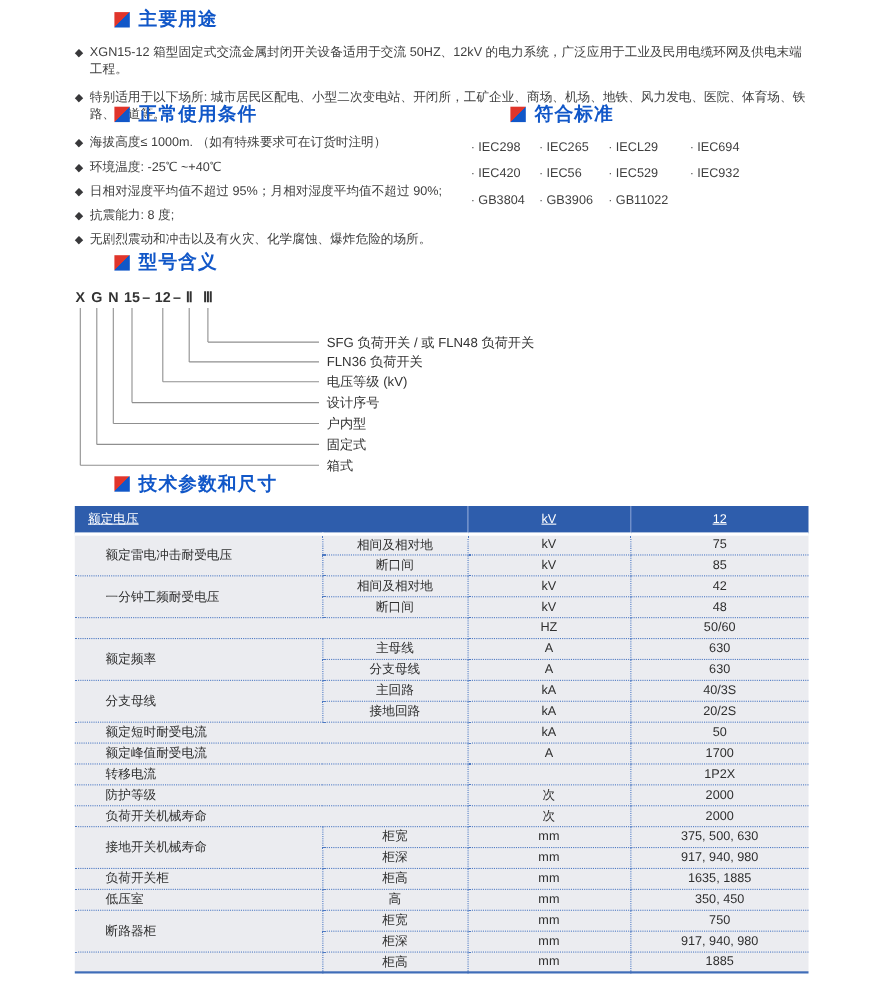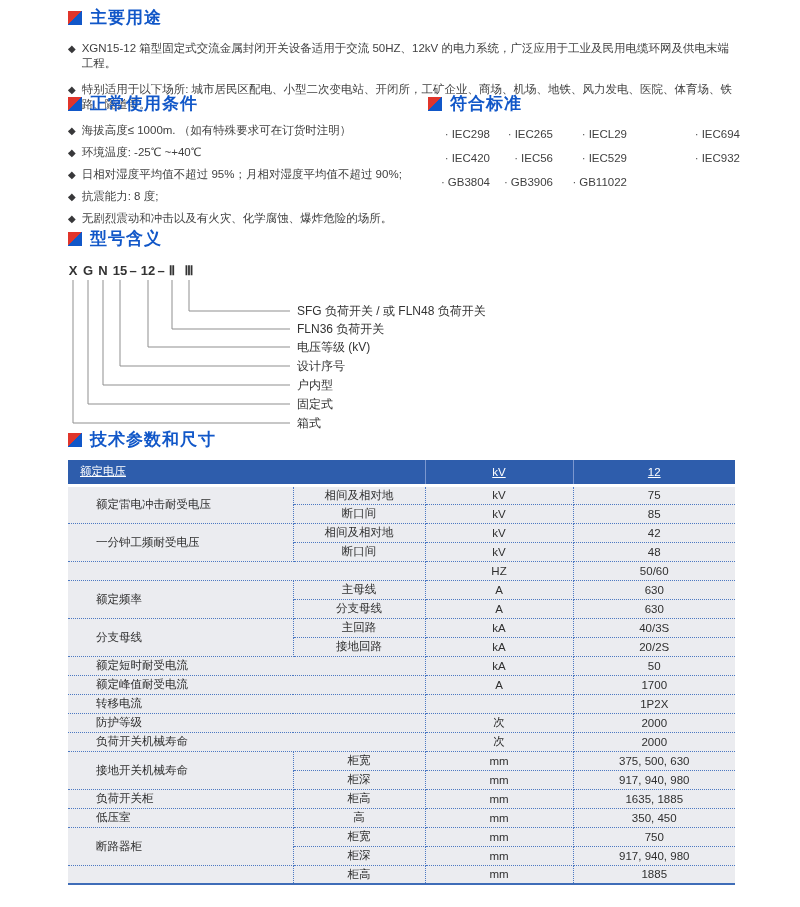--- a/index.html
+++ b/index.html
@@ -2,38 +2,38 @@
 <html><head>
 <meta charset="utf-8">
 <style>
   * { margin:0; padding:0; box-sizing:border-box; }
   html,body { background:#ffffff; }
   #page {
     position:relative; width:800px; height:907px; background:#ffffff;
     font-family:"Liberation Sans", sans-serif; color:#3c3c3c; overflow:hidden;
   }
   
-  .sec-title { display:flex; align-items:center; gap:8px; }
+  .sec-title { display:flex; align-items:center; gap:8px;margin-left:36px; }
   .sec-title .icon {
     width:14px; height:14px; display:inline-block;
     background:linear-gradient(135deg,#e0352b 0 49%,#1157c8 49% 100%);
   }
   .sec-title .t {
     font-size:17px; font-weight:bold; color:#1157c8; letter-spacing:1px;
     line-height:24px;
   }
   
   .bullet { display:flex; align-items:flex-start; font-size:11.5px; color:#3f3f3f; }
   .bullet .dia { font-size:10px; margin-right:6px; color:#38383a; line-height:15px; }
   .bullet .txt { line-height:15px; }
   .sec-usage .bullet { margin-top:11px; }
   .sec-conditions .bullet { margin-top:7px; }
   
   .std-grid { margin-top:12px; font-size:11.5px; color:#3f3f3f; }
-  .std-row { display:grid; grid-template-columns:62px 63px 74px auto; margin-bottom:12px;text-align:right; }
+  .std-row { display:grid; grid-template-columns:62px 63px 74px auto; margin-bottom:12px; }
   .std-item { white-space:nowrap; }
   .std-item .dot { color:#555; margin-right:3px; }
   
   .model-svg text { fill:#333; }
   .model-svg .code-ch { font-size:13px; font-weight:bold; }
   .model-svg .code-ch.blk { font-weight:800; letter-spacing:-2px; }
   .model-svg .lbl { font-size:12px; }
   .model-svg line { stroke:#8f8f8f; stroke-width:1; }
   
   table.params {

